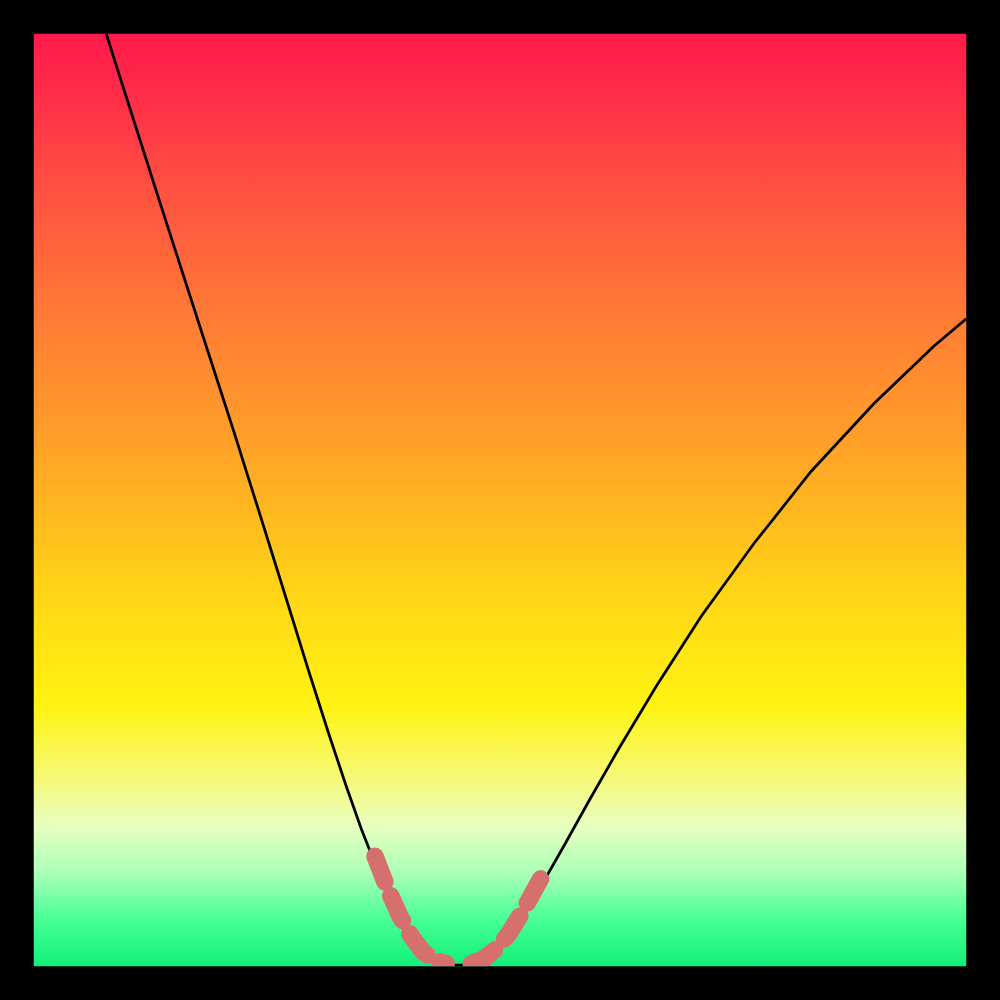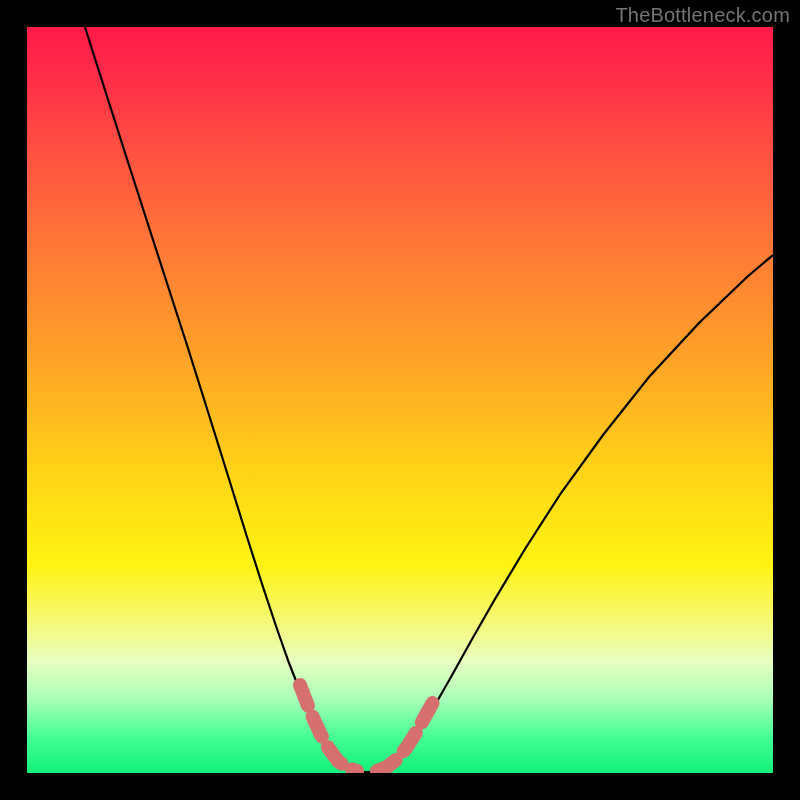--- a/index.html
+++ b/index.html
@@ -66,14 +66,13 @@
 <div class="frame">
   <div class="plot-area">
     <svg class="curve" viewBox="0 0 746 746" preserveAspectRatio="none">
       <g>
           <polyline fill="none" stroke="#000000" stroke-width="2.2" points="58,0 70,38 85,85 100,132 118,188 138,250 160,318 182,388 202,452 220,510 236,560 250,602 262,636 273,664 283,688 291,706 298,720 305,730 312,737 320,742 330,745 342,745 352,744 360,741 368,736 376,728 385,716 395,700 408,678 424,650 444,614 468,572 498,522 534,466 576,408 622,350 672,296 720,250 746,228"></polyline>
           <polyline fill="none" stroke="#d6706e" stroke-width="14" stroke-dasharray="22 12" stroke-linecap="round" points="273,658 283,684 293,706 302,722 311,734 320,741 330,744"></polyline>
           <polyline fill="none" stroke="#d6706e" stroke-width="14" stroke-dasharray="22 12" stroke-linecap="round" points="350,744 360,740 370,732 380,720 390,704 400,686 410,668"></polyline>
         </g>
     </svg>
   </div>
-  <div class="watermark">TheBottleneck.com</div>
 </div>
 
 </body></html>

